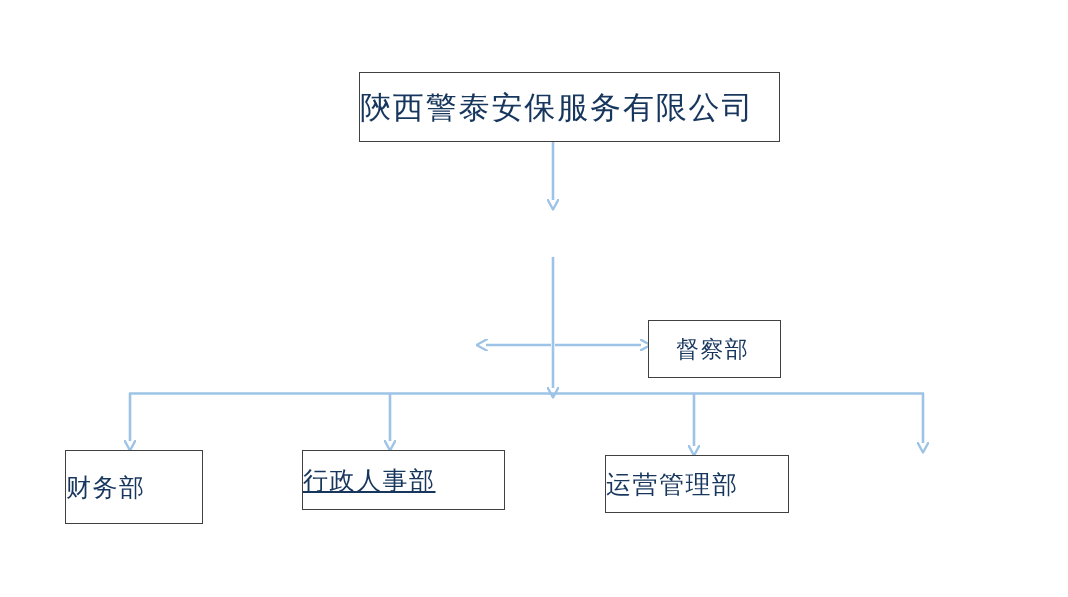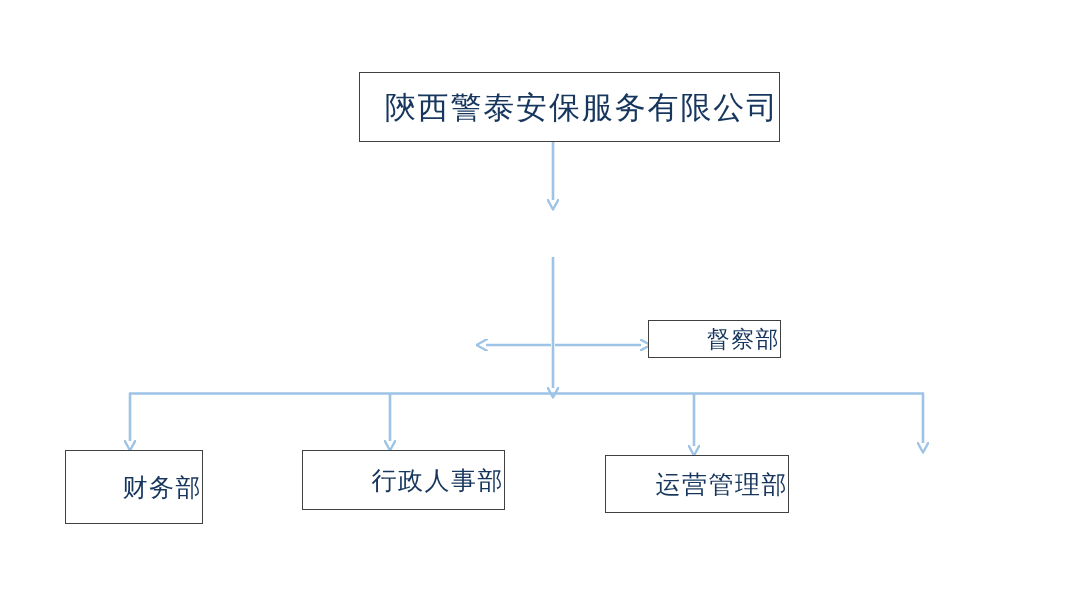--- a/index.html
+++ b/index.html
@@ -25,37 +25,37 @@
     height: 597px;
     pointer-events: none;
   }
   .org-box {
     position: absolute;
     box-sizing: border-box;
     border: 1.6px solid #404040;
     background: #ffffff;
     display: flex;
     align-items: center;
-    justify-content: flex-end;
+    justify-content: flex-start;
     color: #17365d;
     letter-spacing: 0.06em;
     white-space: nowrap;
     font-weight: 400;
   }
   .org-box .box-label {
     display: block;
     line-height: 1;
     text-align: center;
   }
   #box-company { left: 359px; top: 72px;  width: 421px; height: 70px; font-size: 31px; }
   #box-gm      { left: 461px; top: 206px; width: 195px; height: 51px; font-size: 24px; }
   #box-gmo     { left: 348px; top: 320px; width: 131px; height: 50px; font-size: 23px; }
-  #box-insp    { left: 648px; top: 320px; width: 133px; height: 38px; font-size: 23px; }
+  #box-insp    { left: 648px; top: 320px; width: 133px; height: 58px; font-size: 23px; padding-left: 27px; }
   #box-fin     { left: 65px;  top: 450px; width: 138px; height: 74px; font-size: 25px; }
-  #box-hr      { left: 302px; top: 450px; width: 203px; height: 60px; font-size: 25px; }
+  #box-hr      { left: 302px; top: 450px; width: 203px; height: 60px; font-size: 25px; text-decoration: underline; }
   #box-mkt     { left: 605px; top: 455px; width: 184px; height: 58px; font-size: 25px; }
   #box-ops     { left: 820px; top: 452px; width: 183px; height: 58px; font-size: 25px; }
 </style>
 </head>
 <body>
 
 <div id="chart-canvas">
 
   <svg id="connector-layer" viewBox="0 0 1068 597" width="1068" height="597" aria-hidden="true">
     <defs>

